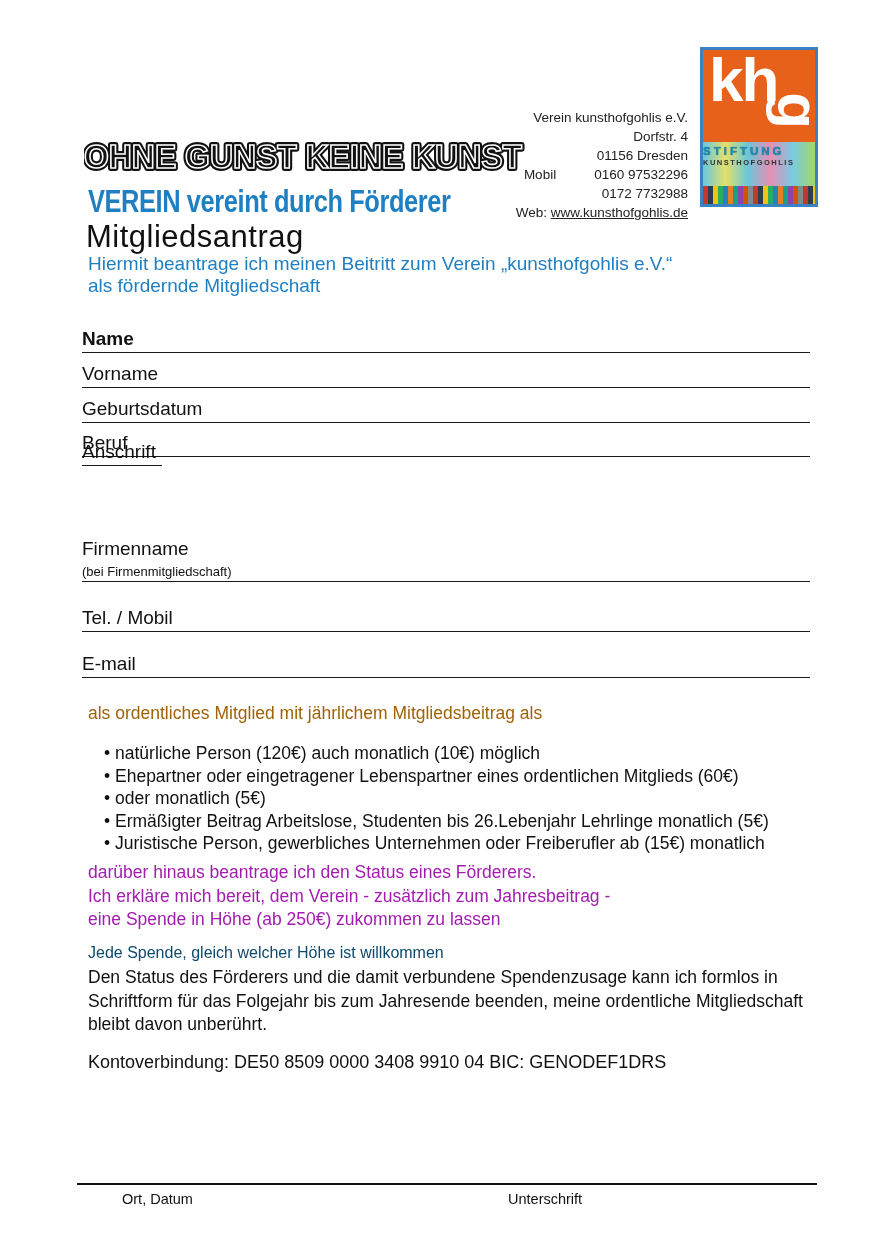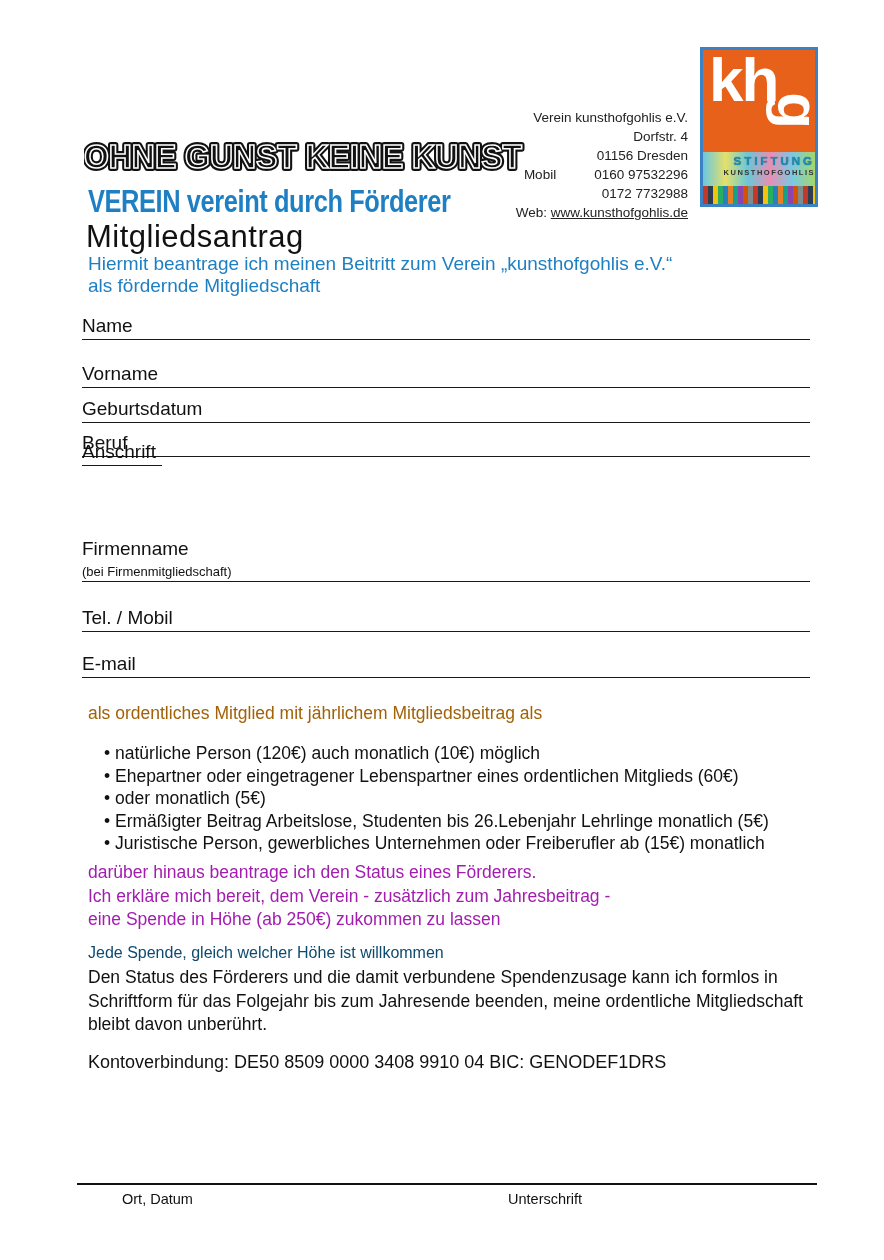--- a/index.html
+++ b/index.html
@@ -43,23 +43,23 @@
   .logo .kh{
     position:absolute;left:6px;top:-6px;
     font-size:62px;font-weight:700;color:#fff;letter-spacing:-2px;
   }
   .logo .g{
     position:absolute;right:-2px;top:26px;
     font-size:60px;font-weight:700;color:#fff;
     transform:rotate(90deg);
   }
   .logo .stiftung-strip{
-    position:absolute;left:0;top:102px;width:100%;height:52px;
+    position:absolute;left:0;top:92px;width:100%;height:52px;
     background:linear-gradient(90deg,#69c7e0,#e4e06a 20%,#6ac7d8 40%,#e78fb5 60%,#79c9e2 80%,#a3d76a);
-    text-align:right;
+    text-align:left;
   }
   .logo .stiftung{
     display:block;margin-top:3px;
     font-size:11.5px;font-weight:700;letter-spacing:3px;color:#1e8fb8;
     text-shadow:0 0 1px #0a4a63;
   }
   .logo .stiftung-org{
     display:block;margin-top:1px;
     font-size:7.5px;font-weight:700;letter-spacing:1.5px;color:#333;
   }
@@ -157,21 +157,21 @@
       <span class="kh">kh</span>
       <span class="g">g</span>
     </div>
     <div class="stiftung-strip">
       <span class="stiftung">STIFTUNG</span>
       <span class="stiftung-org">KUNSTHOFGOHLIS</span>
     </div>
     <div class="pencils"></div>
   </div>
 
-  <div class="field" style="top:315px;">
+  <div class="field" style="top:328px;font-weight:bold;">
     <span>Name</span>
   </div>
   <div class="field" style="top:363px;">
     <span>Vorname</span>
   </div>
   <div class="field" style="top:398px;">
     <span>Geburtsdatum</span>
   </div>
   <div class="field" style="top:432px;">
     <span>Beruf</span>

